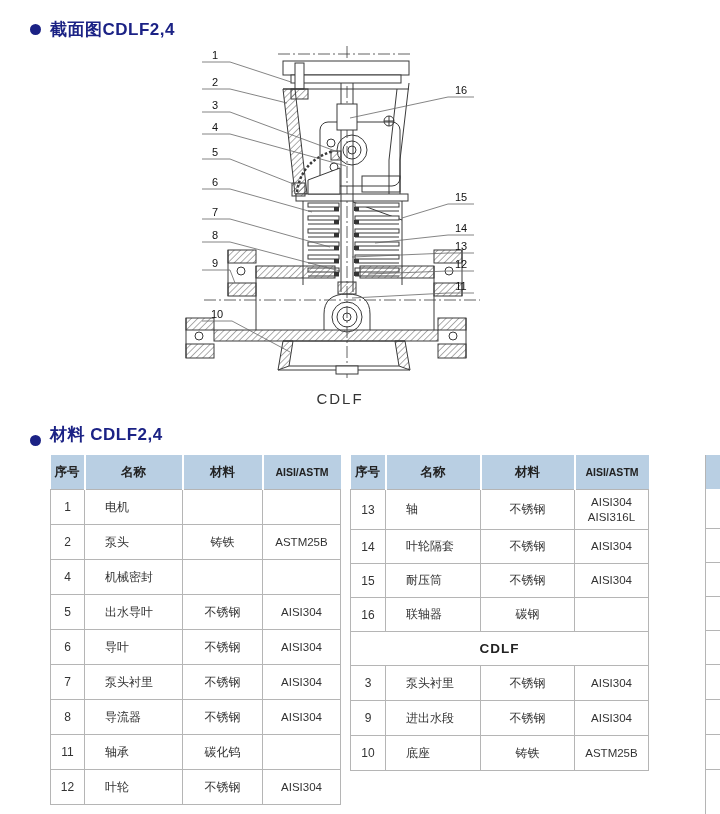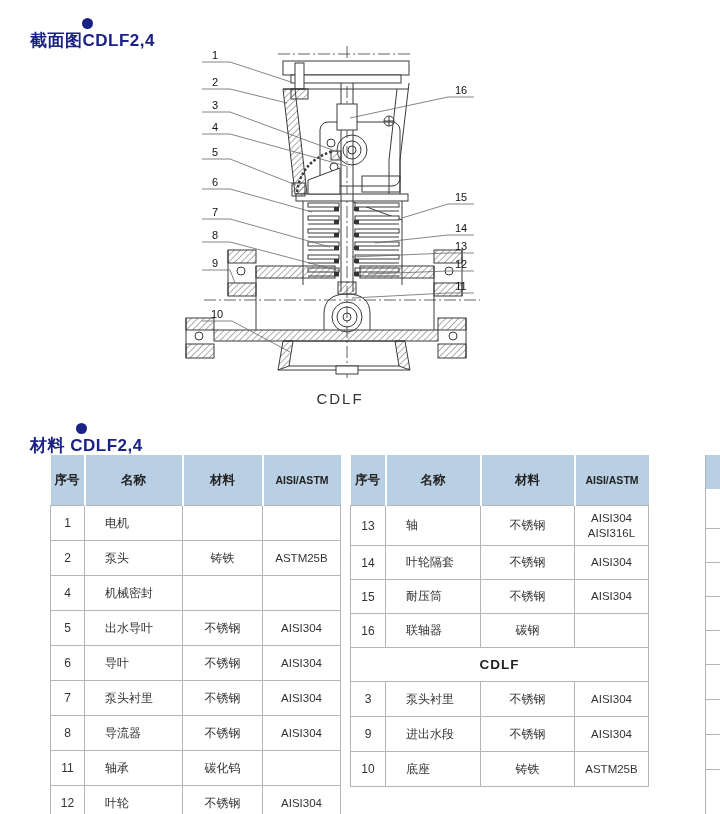--- a/index.html
+++ b/index.html
@@ -3,39 +3,39 @@
 <meta charset="utf-8">
 <style>
   html,body{margin:0;padding:0;}
   body{
     width:720px;height:814px;position:relative;background:#ffffff;
     font-family:"Liberation Sans","DejaVu Sans",sans-serif;color:#333;
     overflow:hidden;
   }
   .section-title{
     position:absolute;left:30px;display:flex;align-items:center;
-    font-size:17px;font-weight:bold;color:#1b2285;letter-spacing:0.5px;flex-direction:column;
+    font-size:17px;font-weight:bold;color:#1b2285;letter-spacing:0.5px;
   }
   .bullet{
     width:11px;height:11px;border-radius:50%;background:#1b2285;
     margin-right:9px;flex:0 0 auto;
   }
   #title-diagram{top:18px;}
-  #title-materials{top:423px;}
+  #title-materials{top:423px;align-items:flex-end;}
 
   svg.drawing{position:absolute;left:0;top:0;}
 
   table.mat{
     position:absolute;border-collapse:collapse;table-layout:fixed;
     font-size:12px;color:#333;
   }
   #table-left{left:50px;top:455px;width:290px;}
   #table-right{left:350px;top:455px;width:298px;}
   table.mat th{
-    background:#b9cfe3;height:50px;font-size:12.5px;font-weight:bold;color:#222;
+    background:#b9cfe3;height:34px;font-size:12.5px;font-weight:bold;color:#222;
     border:none;border-left:2px solid #ffffff;padding:0;text-align:center;
   }
   table.mat th:first-child{border-left:none;}
   table.mat th.small{font-size:10.5px;}
   table.mat td{
     border:1px solid #b5b5b5;text-align:center;padding:0 2px;
     background:#fff;
   }
   table.mat td.name{text-align:left;padding-left:20px;}
   table.mat td.aisi{white-space:pre-line;font-size:11.5px;line-height:1.25;margin-left:11px;}

